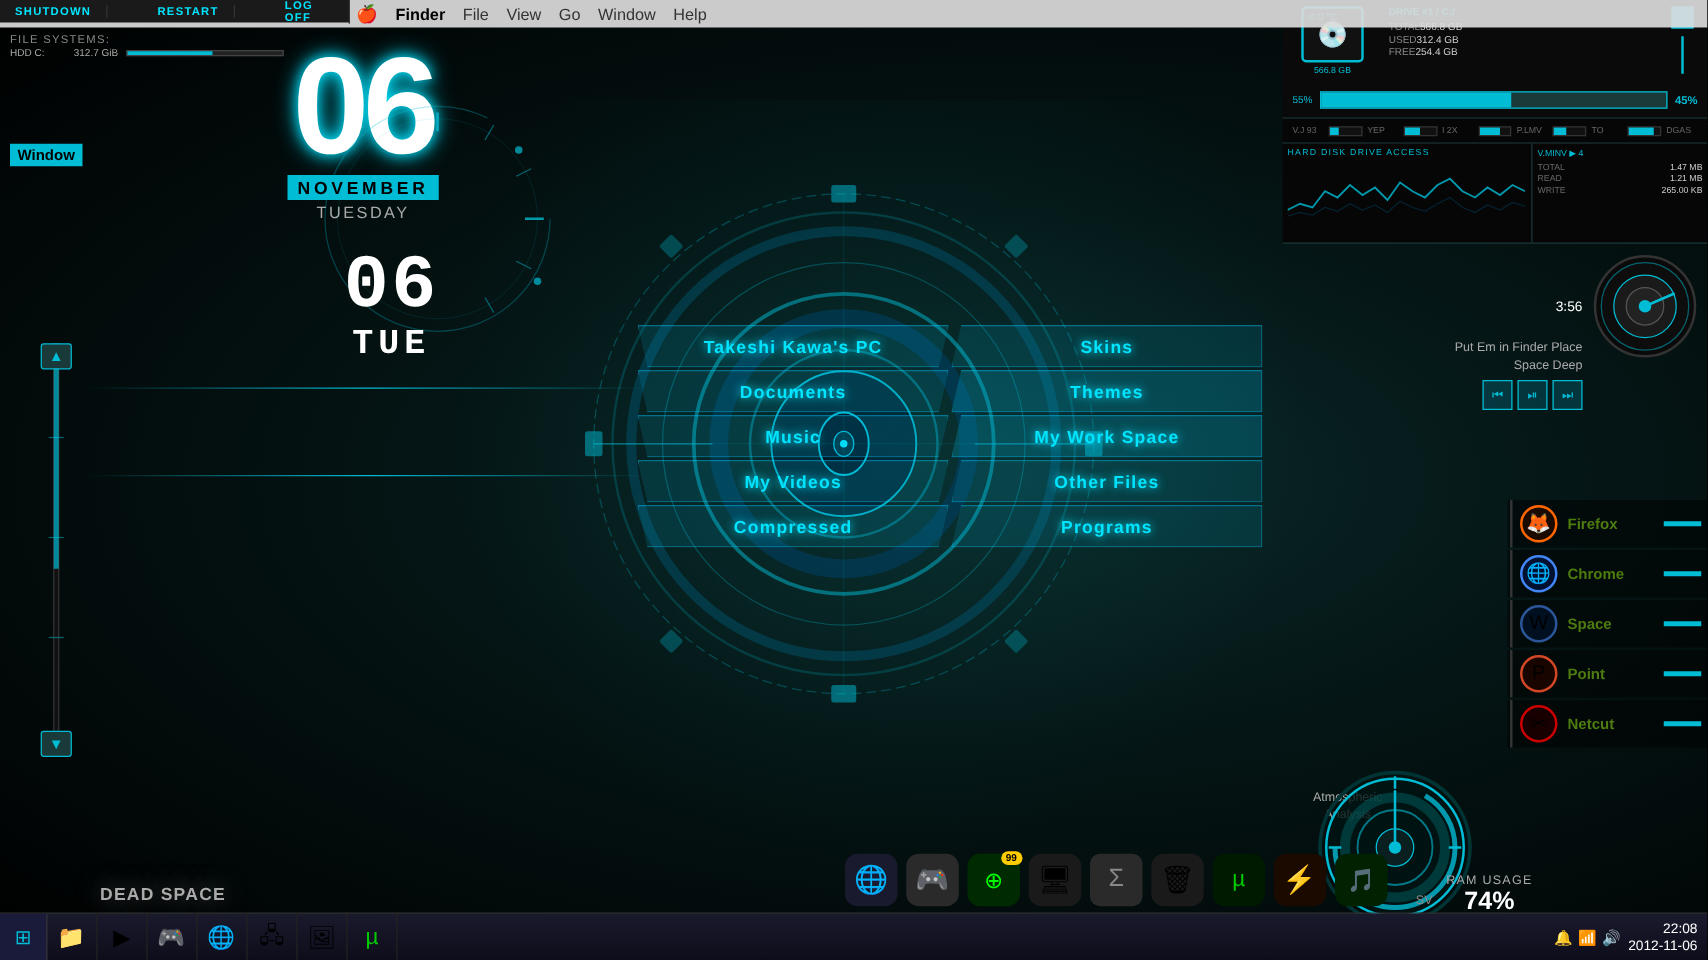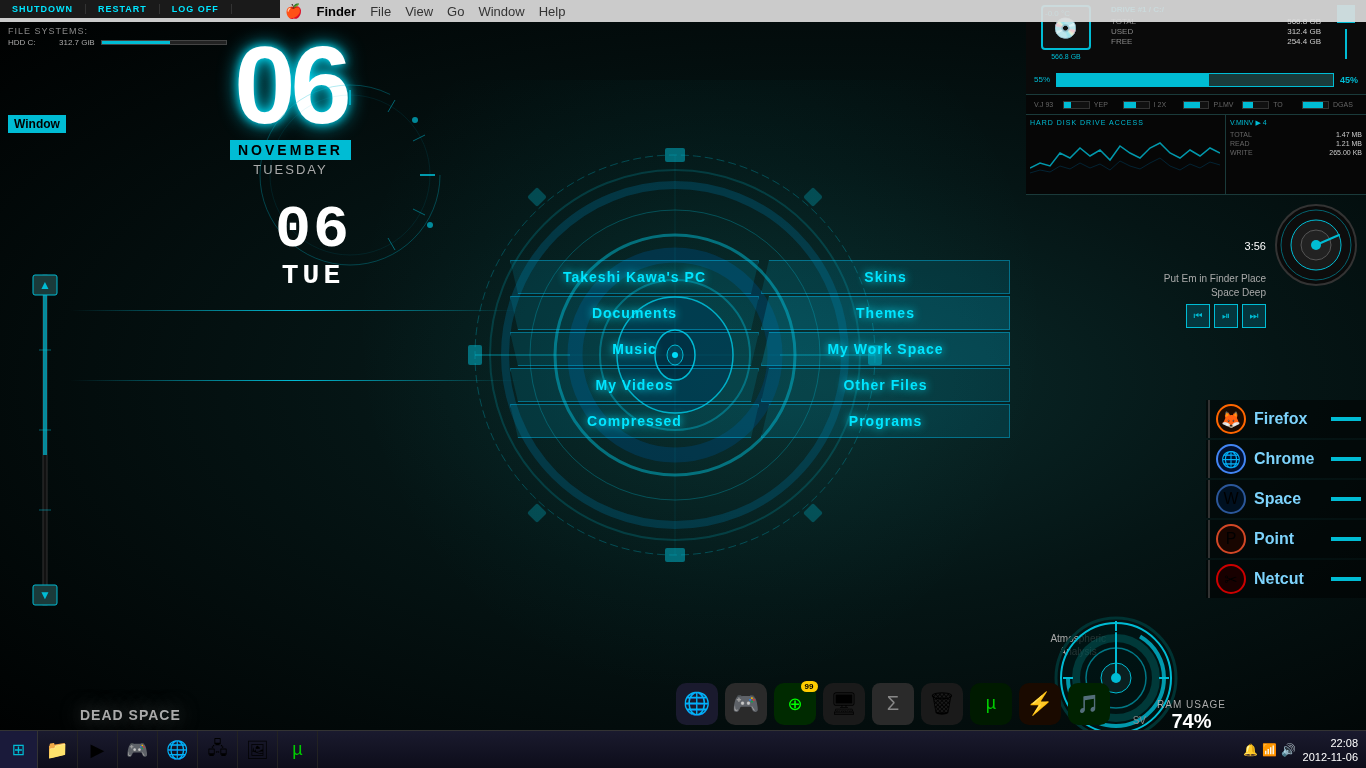--- a/index.html
+++ b/index.html
@@ -62,20 +62,21 @@
     #top-bar {
       position: absolute;
       top: 0;
       left: 0;
       width: 280px;
       height: 18px;
       background: #1a1a1a;
       display: flex;
       align-items: center;
       z-index: 200;
+      gap: 28px;
     }
     .top-btn {
       color: #00e5ff;
       font-size: 9px;
       font-weight: bold;
       padding: 0 12px;
       border-right: 1px solid #333;
       cursor: pointer;
       text-transform: uppercase;
       letter-spacing: 1px;
@@ -278,21 +279,20 @@
       left: 2px;
     }
     .hdd-middle {
       flex: 1;
       padding: 5px;
       font-size: 8px;
       color: #888;
     }
     .hdd-stat {
       display: flex;
-      justify-content: space-between;
       margin: 1px 0;
     }
     .hdd-stat span:last-child { color: #ccc; }
     .hdd-right {
       width: 40px;
       display: flex;
       flex-direction: column;
       align-items: center;
       padding: 5px 0;
       gap: 3px;
@@ -488,22 +488,22 @@
       height: 30px;
       border-radius: 50%;
       display: flex;
       align-items: center;
       justify-content: center;
       font-size: 16px;
       margin-right: 8px;
       border: 2px solid rgba(0,180,220,0.4);
     }
     .app-icon-label {
-      color: #7dd3fc;
-      font-size: 16px;
+      color: #4d7c0f;
+      font-size: 12px;
       font-weight: bold;
     }
     .app-bar-indicator {
       position: absolute;
       right: 5px;
       top: 50%;
       transform: translateY(-50%);
       width: 30px;
       height: 4px;
       background: #00bcd4;

